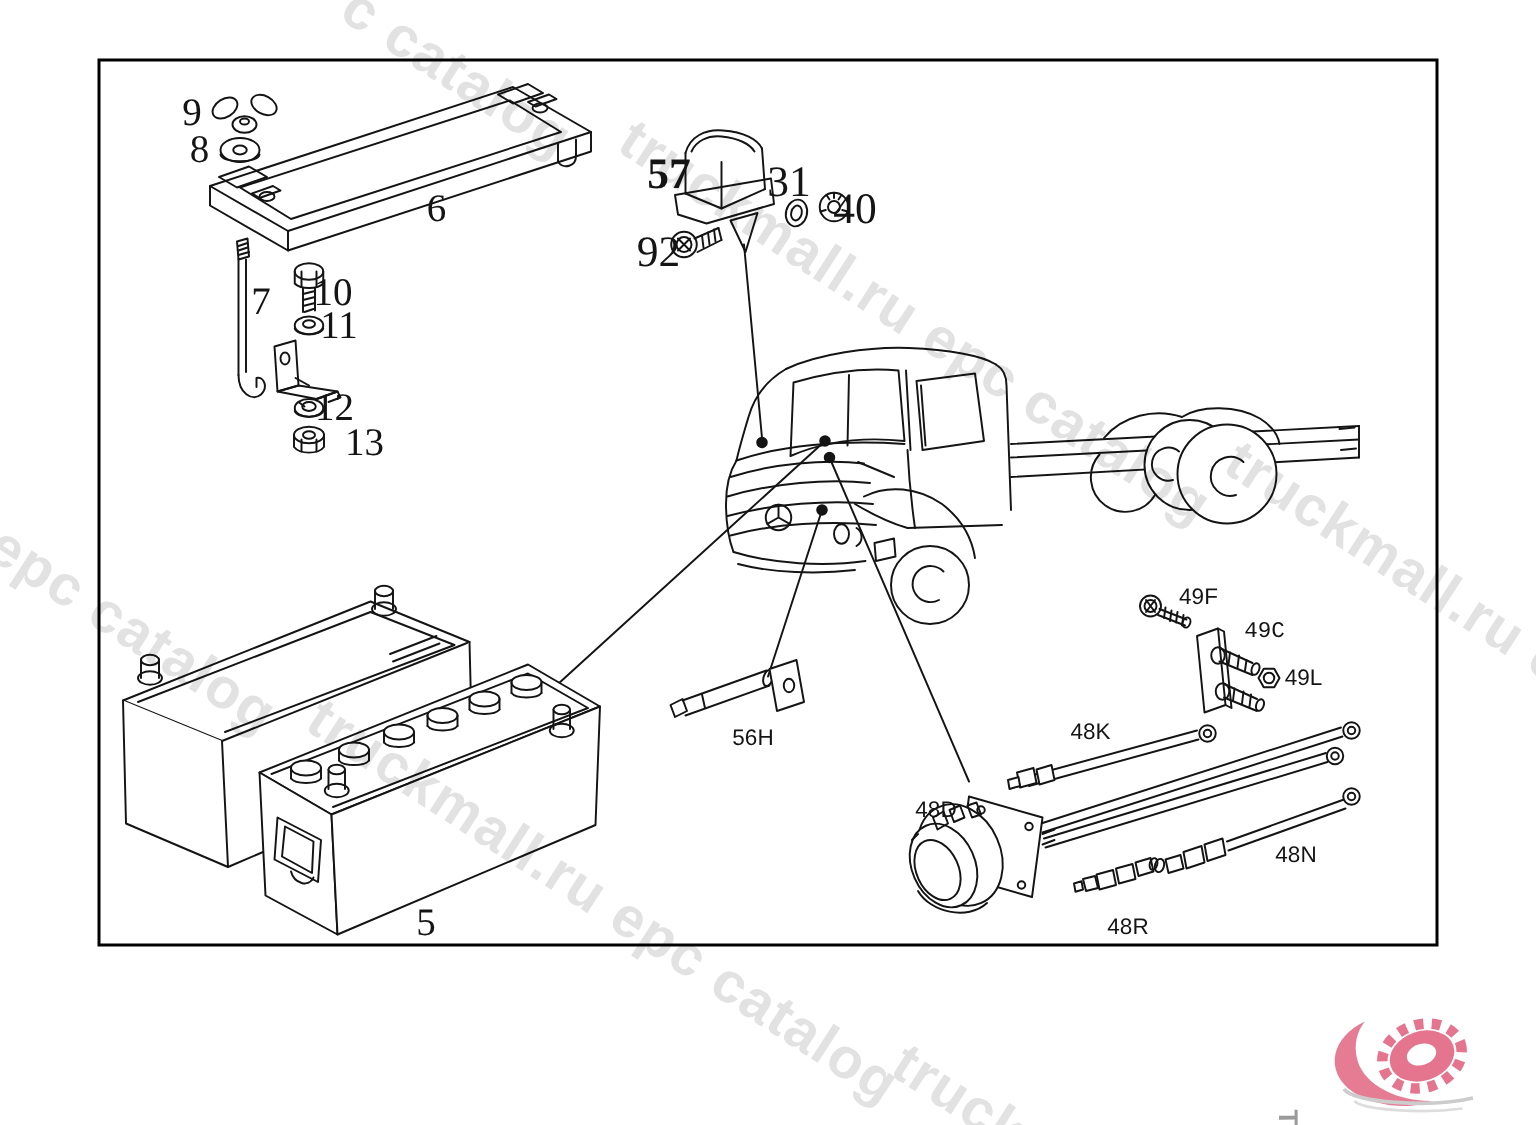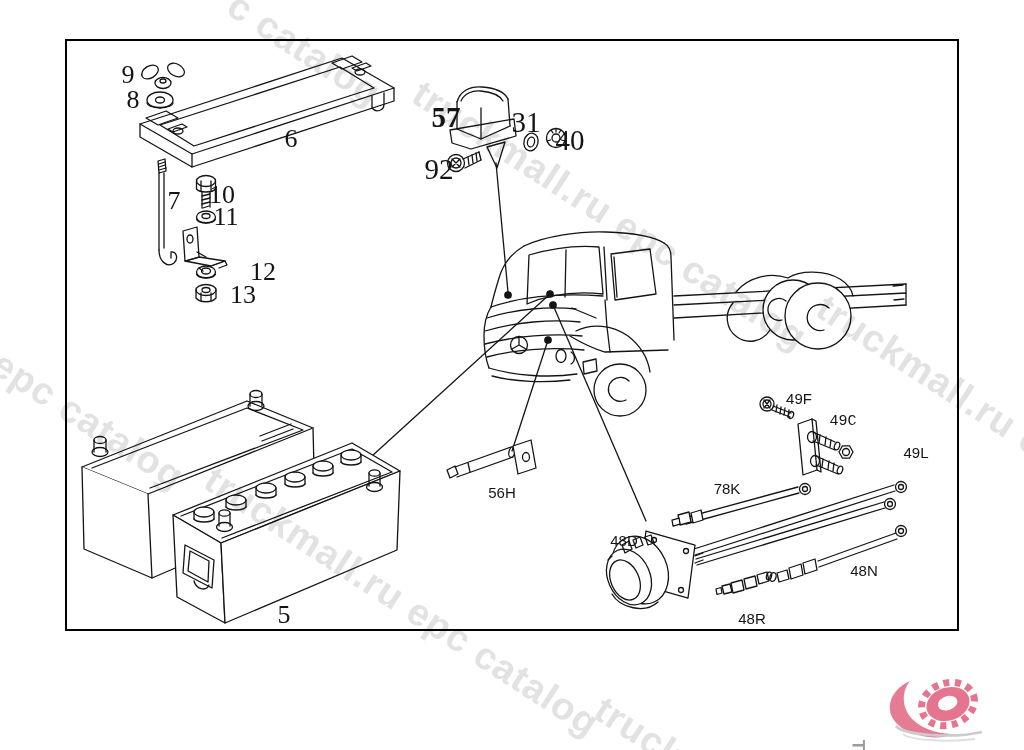--- a/index.html
+++ b/index.html
@@ -329,33 +329,33 @@
   <div class="wm" style="left:832px;top:286px;">truckmall.ru epc</div>
   <div class="wm" style="left:220px;top:458px;">truckmall.ru epc catalog</div>
   <div class="wm" style="left:610px;top:688px;">truckmall</div>
 
   <div class="plabel serif" style="left:128px;top:75px;">9</div>
   <div class="plabel serif" style="left:133px;top:100px;">8</div>
   <div class="plabel serif" style="left:291px;top:139px;">6</div>
   <div class="plabel serif" style="left:174px;top:201px;">7</div>
   <div class="plabel serif" style="left:222px;top:195px;">10</div>
   <div class="plabel serif" style="left:226px;top:217px;text-align:right;">11</div>
-  <div class="plabel serif" style="left:223px;top:272px;margin-left:40px;">12</div>
+  <div class="plabel serif" style="left:223px;top:272px;">12</div>
   <div class="plabel serif" style="left:228px;top:295px;margin-left:15px;">13</div>
   <div class="plabel serif big" style="left:446px;top:117px;font-weight:bold;">57</div>
   <div class="plabel serif big" style="left:439px;top:169px;">92</div>
   <div class="plabel serif big" style="left:526px;top:122px;">31</div>
   <div class="plabel serif big" style="left:570px;top:140px;">40</div>
   <div class="plabel serif" style="left:284px;top:615px;">5</div>
 
   <div class="plabel sans" style="left:502px;top:492px;">56H</div>
   <div class="plabel sans" style="left:799px;top:398px;">49F</div>
   <div class="plabel sans" style="left:843px;top:421px;font-family:Liberation Mono, monospace;">49C</div>
-  <div class="plabel sans" style="left:916px;top:452px;">49L</div>
-  <div class="plabel sans" style="left:727px;top:488px;">78K</div>
+  <div class="plabel sans" style="left:869px;top:452px;">49L</div>
+  <div class="plabel sans" style="left:727px;top:488px;">48K</div>
   <div class="plabel sans" style="left:624px;top:540px;">48D</div>
   <div class="plabel sans" style="left:864px;top:570px;">48N</div>
   <div class="plabel sans" style="left:752px;top:618px;">48R</div>
 
   <svg class="art" width="1024" height="750" viewBox="0 0 1024 750">
     <defs>
       <path id="logoArc" d="M 855,728 A 70,70 0 1 0 989,724" fill="none"></path>
     </defs>
 
     <path d="M 910,681 C 888,691 882,714 902,728 C 917,738 941,740 954,734 C 932,734 910,724 905,707 C 902,696 905,687 910,681 Z" fill="#e5758e" opacity="0.95"></path>

